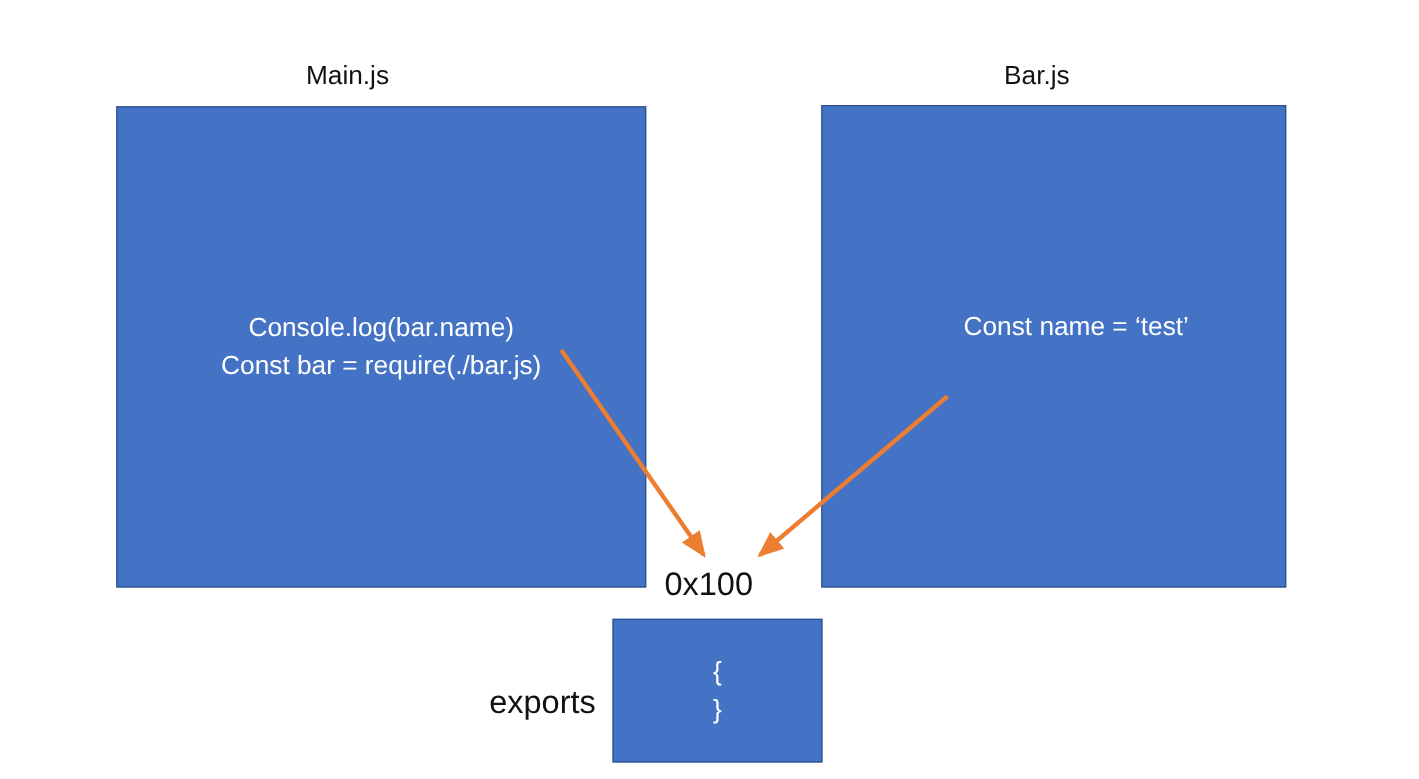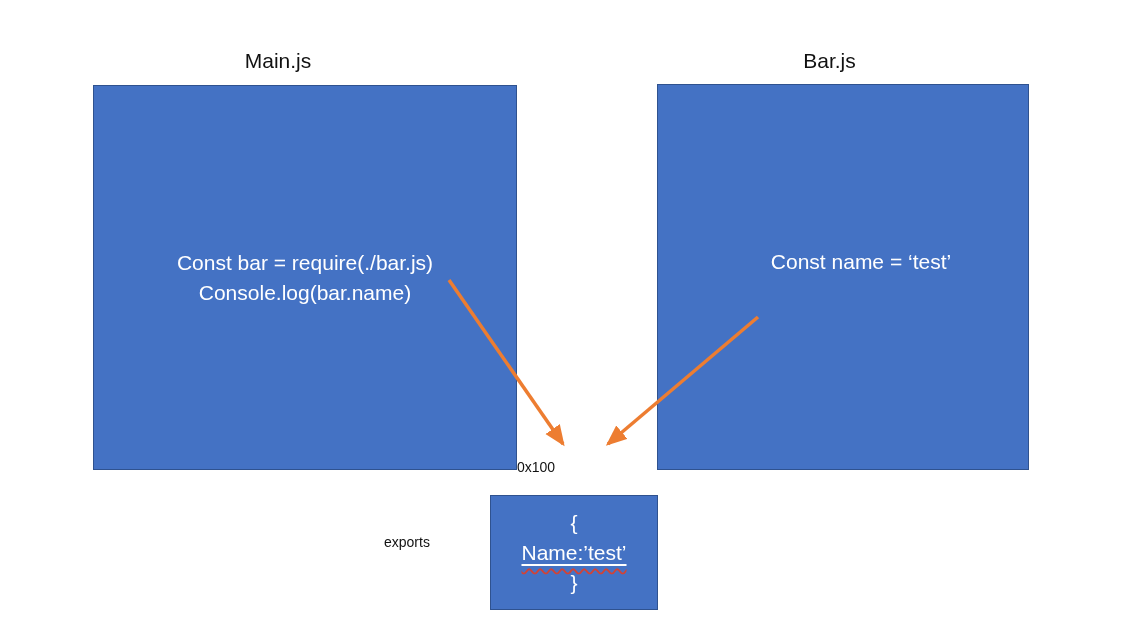--- a/index.html
+++ b/index.html
@@ -43,26 +43,27 @@
     font-size: 21px;
     line-height: 30px;
     text-align: center;
     white-space: nowrap;
   }
   #box-bar .code { transform: translateX(18px); }
   .spacer-line { height: 30px; }
 
   .label-dark {
     position: absolute;
-    font-size: 14px;
+    font-size: 26px;
     line-height: 26px;
     color: #111111;
+    text-align: center;
   }
   #addr-label { left: 517px; top: 454px; width: 100px; }
-  #exports-label { left: 384px; top: 529px; width: 100px; }
+  #exports-label { left: 384px; top: 548px; width: 100px; }
 
   .prop-squiggle {
     text-decoration: underline wavy #d04337;
     text-decoration-thickness: 2px;
     text-underline-offset: 8px;
   }
   .prop-solid {
     text-decoration: underline solid #ffffff;
     text-decoration-thickness: 2px;
     text-underline-offset: 4px;
@@ -79,40 +80,39 @@
 <body>
 
 <div class="stage">
 
   <div class="module-title" id="title-main">Main.js</div>
 
   <div class="module-title" id="title-bar">Bar.js</div>
 
   <div class="module-box" id="box-main">
     <div class="code">
+      <div>Console.log(bar.name)</div>
       <div>Const bar = require(./bar.js)</div>
-      <div>Console.log(bar.name)</div>
     </div>
   </div>
 
   <div class="module-box" id="box-bar">
     <div class="code">
       <div>Const name = ‘test’</div>
       <div class="spacer-line"></div>
     </div>
   </div>
 
   <div class="label-dark" id="addr-label">0x100</div>
 
   <div class="label-dark" id="exports-label">exports</div>
 
   <div class="module-box" id="box-exports">
     <div class="code">
       <div>{</div>
-      <div><span class="prop-squiggle"><span class="prop-solid">Name:’test’</span></span></div>
       <div>}</div>
     </div>
   </div>
 
   <svg id="arrow-layer" viewBox="0 0 1135 623" xmlns="http://www.w3.org/2000/svg">
     <defs>
       <marker id="arrowhead" markerWidth="8" markerHeight="6" refX="5.2" refY="2.5" orient="auto" markerUnits="strokeWidth">
         <path d="M0,0 L6,2.5 L0,5 Z" fill="#ed7d31"></path>
       </marker>
     </defs>

